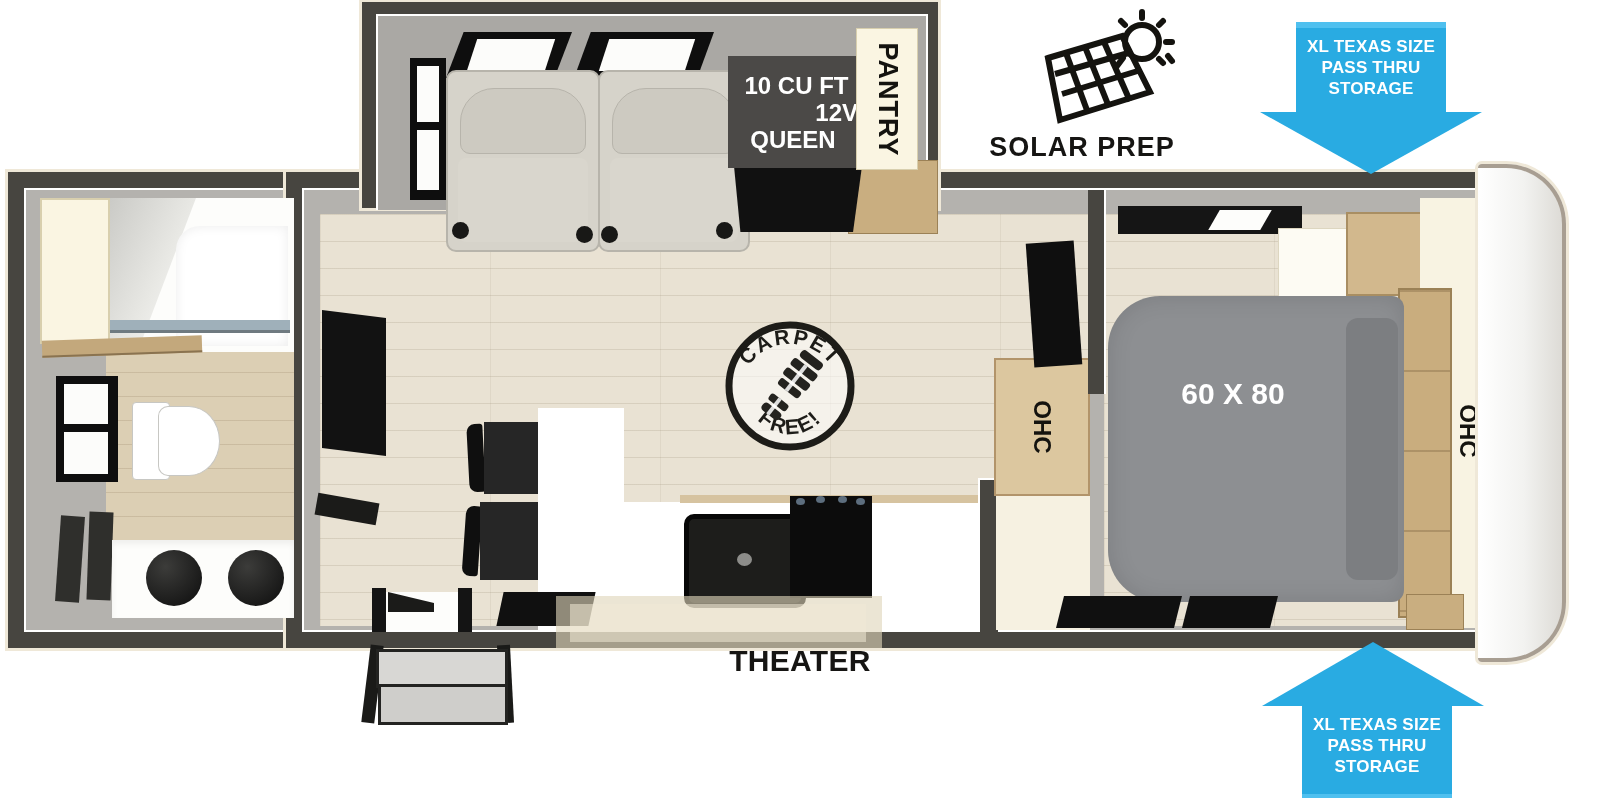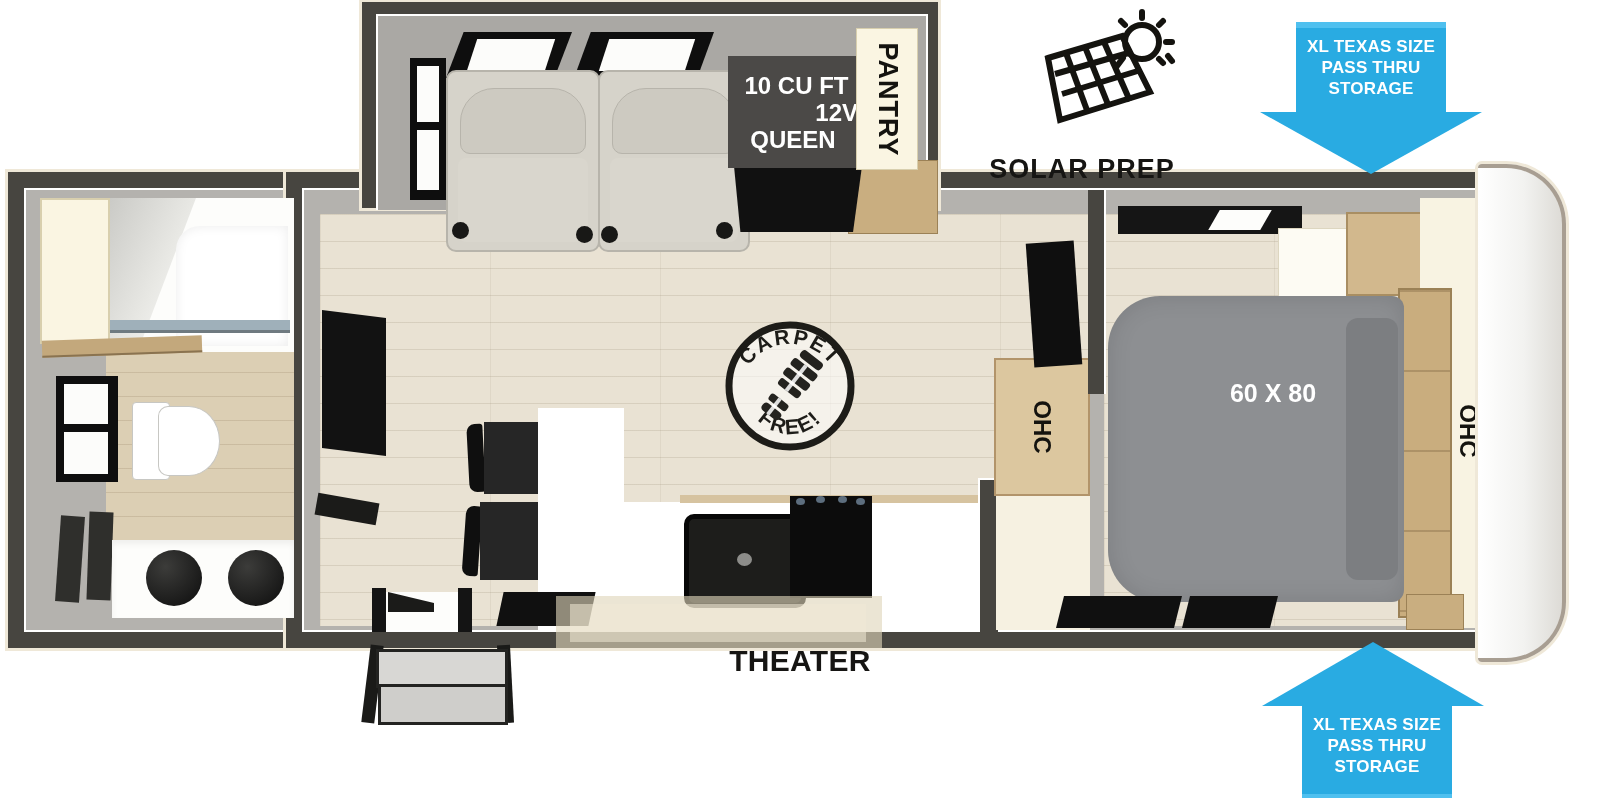--- a/index.html
+++ b/index.html
@@ -154,21 +154,21 @@
     <div class="abs" style="left:96px;top:4px;width:52px;height:20px;background:#fdfdfb;transform:skewX(-30deg);"></div>
   </div>
   <div class="abs" style="left:1278px;top:228px;width:70px;height:68px;background:#fdfbf3;border:1px solid #ddd6c0;"></div>
   <div class="abs" style="left:1346px;top:212px;width:74px;height:80px;background:#d2b88d;border:2px solid #a98e62;"></div>
   <div class="abs" style="left:1420px;top:198px;width:74px;height:430px;background:#f8f3e2;"></div>
   <div class="abs" style="left:1398px;top:288px;width:50px;height:326px;background:#c9ad7e;border:2px solid #9b8156;background-image:repeating-linear-gradient(180deg, rgba(120,95,60,0.35) 0 2px, transparent 2px 80px);"></div>
   <div class="abs" style="left:1376px;top:420px;width:26px;height:104px;background:#dcc8a2;border:1px solid #b2946a;"></div>
   <div class="abs" style="left:1108px;top:296px;width:296px;height:306px;background:#8d8f92;border-radius:52px 12px 12px 52px;box-shadow:inset 0 0 24px rgba(0,0,0,0.12);">
     <div class="abs" style="left:238px;top:22px;width:52px;height:262px;background:#7c7e81;border-radius:12px;"></div>
   </div>
-  <div class="abs white-lbl" style="left:1108px;top:376px;width:250px;font-size:25px;line-height:35px;padding-left:40px;">
+  <div class="abs white-lbl" style="left:1108px;top:376px;width:250px;font-size:30px;line-height:35px;">
     <div>60 X 80</div>
   </div>
   <div class="abs vert" style="left:1446px;top:386px;width:44px;height:90px;display:flex;align-items:center;justify-content:center;">
     <span style="font-size:24px;">OHC</span>
   </div>
   <div class="abs" style="left:1060px;top:596px;width:118px;height:32px;background:#101010;transform:skewX(-14deg);"></div>
   <div class="abs" style="left:1186px;top:596px;width:88px;height:32px;background:#101010;transform:skewX(-14deg);"></div>
   <div class="abs" style="left:1406px;top:594px;width:56px;height:34px;background:#c9ae80;border:1px solid #9b8156;"></div>
 
   <div class="abs" style="left:1478px;top:164px;width:84px;height:490px;background:linear-gradient(90deg,#ffffff 0%,#f2f2f0 55%,#dddbd6 100%);border:4px solid #a89e92;border-left:none;border-radius:4px 60px 60px 4px;box-shadow:0 0 0 3px #EFE8D8;"></div>
@@ -210,21 +210,21 @@
     <g stroke="#14130f" stroke-width="6" stroke-linecap="round">
       <line x1="120" y1="6" x2="120" y2="12"></line>
       <line x1="141" y1="15" x2="137" y2="19"></line>
       <line x1="150" y1="36" x2="144" y2="36"></line>
       <line x1="141" y1="57" x2="137" y2="53"></line>
       <line x1="99" y1="15" x2="103" y2="19"></line>
       <line x1="95" y1="60" x2="101" y2="52"></line>
       <line x1="150" y1="55" x2="146" y2="50"></line>
     </g>
   </svg>
-  <div class="abs lbl" style="left:982px;top:132px;width:200px;font-size:27px;letter-spacing:1px;margin-top:22px;">SOLAR PREP</div>
+  <div class="abs lbl" style="left:982px;top:132px;width:200px;font-size:27px;letter-spacing:1px;">SOLAR PREP</div>
 
   <div class="abs" style="left:1260px;top:22px;width:222px;height:152px;">
     <div class="abs arrow-body" style="left:36px;top:0px;width:150px;height:92px;"></div>
     <div class="abs" style="left:0px;top:90px;width:222px;height:62px;background:#29ABE2;clip-path:polygon(0 0,100% 0,50% 100%);"></div>
     <div class="abs arrow-txt" style="left:36px;top:14px;width:150px;">
       <div>XL TEXAS SIZE</div>
       <div>PASS THRU</div>
       <div>STORAGE</div>
     </div>
   </div>

